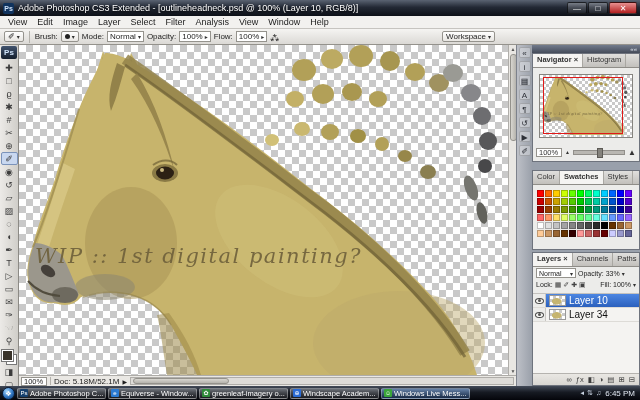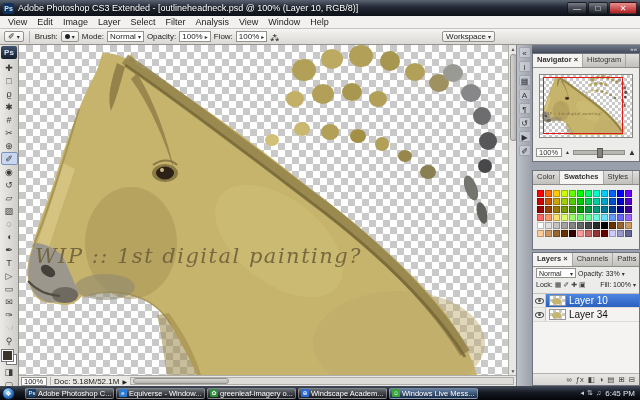--- a/index.html
+++ b/index.html
@@ -115,21 +115,21 @@
     background:radial-gradient(ellipse at 45% 60%,rgba(196,178,106,.95) 0 38%,transparent 45%),
                repeating-conic-gradient(#c9c9c9 0% 25%,#fff 0% 50%) 0 0/6px 6px;}
   .lname{white-space:nowrap;overflow:hidden;}
   .lbottom{position:absolute;left:0;right:0;bottom:0;height:12px;border-top:1px solid #b5b3af;
     background:linear-gradient(#e9e7e3,#d8d6d2);display:flex;align-items:center;justify-content:flex-end;
     gap:4px;padding:0 4px;font-size:7.5px;color:#3d3d3d;box-sizing:border-box;}
 
   
   .taskbar{position:absolute;left:0;top:386px;width:640px;height:14px;box-sizing:border-box;
     background:linear-gradient(#434b59 0%,#161a22 45%,#04050a 100%);
-    display:flex;align-items:center;gap:10px;padding:0 2px;}
+    display:flex;align-items:center;gap:2px;padding:0 2px;}
   .orb{width:13px;height:13px;border-radius:50%;flex:none;
     background:radial-gradient(circle at 35% 30%,#a6d8ff,#2f74c0 55%,#10335e);
     border:1px solid #0a1d39;color:#fff;font-size:7px;line-height:12px;text-align:center;box-sizing:border-box;}
   .tbtn{width:89px;height:11px;flex:none;box-sizing:border-box;border-radius:2px;
     background:linear-gradient(rgba(255,255,255,.30),rgba(255,255,255,.07));
     border:1px solid rgba(255,255,255,.32);display:flex;align-items:center;gap:2px;padding:0 2px;
     color:#fff;font-size:7.5px;white-space:nowrap;overflow:hidden;}
   .tbtn.active{background:linear-gradient(rgba(150,195,255,.55),rgba(55,105,175,.35));}
   .tico{width:8px;height:8px;border-radius:1px;font-size:6px;line-height:8px;text-align:center;color:#fff;flex:none;}
   .tray{margin-left:auto;display:flex;align-items:center;gap:4px;color:#dfe6f0;font-size:8px;padding-right:3px;}

